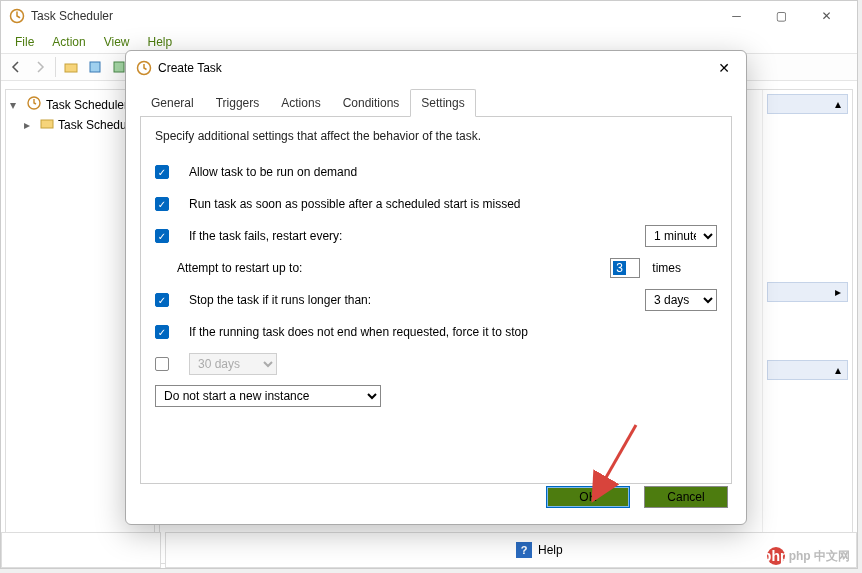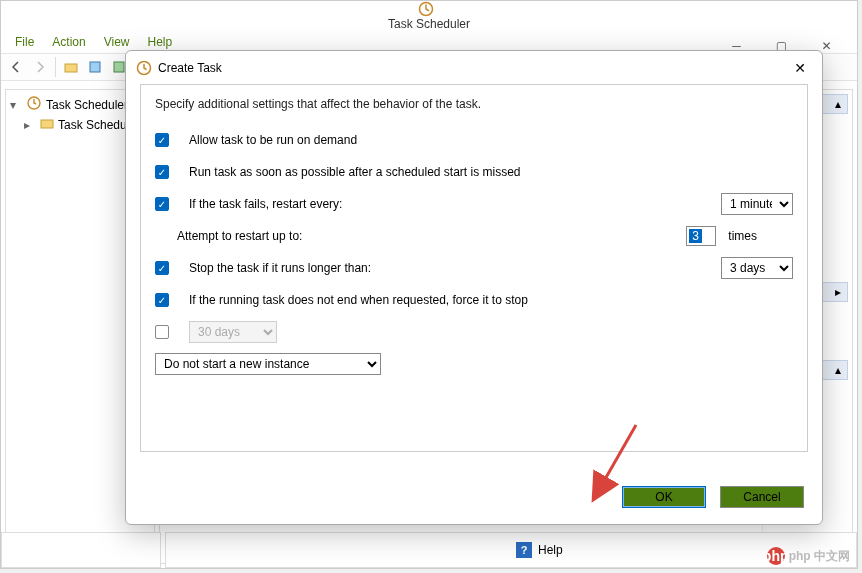--- a/index.html
+++ b/index.html
@@ -1,20 +1,20 @@
 <!DOCTYPE html>
 <html><head>
 <meta charset="utf-8">
 <style>
 * { box-sizing: border-box; font-family: "Segoe UI", Tahoma, sans-serif; font-size: 12px; }
 body { margin: 0; background: #f0f0f0; width: 862px; height: 573px; overflow: hidden; position: relative; }
 
 
 .main-window { position: absolute; top: 0; left: 0; right: 4px; bottom: 4px; background: #fff; border: 1px solid #ccc; }
-.titlebar { height: 30px; display: flex; align-items: center; padding: 0 8px; flex-direction: column; }
+.titlebar { height: 30px; display: flex; align-items: center; padding: 0 8px; }
 .titlebar .icon { width: 16px; height: 16px; margin-right: 6px; display:inline-flex; align-items:center; justify-content:center;}
 .titlebar .title { color: #333; }
 .win-controls { margin-left: auto; display: flex; }
 .win-controls div { width: 45px; height: 30px; display: flex; align-items: center; justify-content: center; color: #555; }
 .menubar { padding: 2px 6px; display: flex; gap: 2px; }
 .menubar span { padding: 2px 8px; color: #4d7c0f; }
 .toolbar { height: 28px; border-top: 1px solid #e5e5e5; border-bottom: 1px solid #e5e5e5; display: flex; align-items: center; padding: 0 4px; gap: 2px; background:#fdfdfd; }
 .tb-btn { width: 22px; height: 22px; display: flex; align-items: center; justify-content: center; border:1px solid transparent; }
 .tb-sep { width:1px; height:20px; background:#ddd; margin:0 2px;}
 .body-area { display: flex; position: absolute; top: 88px; bottom: 4px; left: 4px; right: 4px; }
@@ -23,21 +23,21 @@
 .tree-item .exp { width:12px; color:#666; }
 .content { flex:1; border:1px solid #ddd; margin-left:4px; background:#fff; position:relative; }
 .actions-strip { position:absolute; right:0; top:0; bottom:0; width:90px; background:#fff; border-left:1px solid #eee;}
 .actions-head { background:#e8eef8; border:1px solid #c5d3e8; margin:4px; padding:2px 6px; display:flex; justify-content:space-between; align-items:center;}
 .bottom-pane { position:absolute; bottom:0; left:0; right:0; height:36px; display:flex; }
 .bottom-left { width:160px; border:1px solid #ddd; background:#fff;}
 .bottom-mid { flex:1; border:1px solid #ddd; background:#fff; margin-left:4px; padding:2px; display:flex; align-items:center;}
 .help-icon { width:16px; height:16px; background:#2a6bbf; color:#fff; display:inline-flex; align-items:center; justify-content:center; font-weight:bold; margin-right:6px; font-size:11px;}
 
 
-.dialog { position: absolute; left: 125px; top: 50px; width: 698px; height: 475px; background: #fff; border: 1px solid #aaa; border-radius: 6px; box-shadow: 0 8px 30px rgba(0,0,0,0.25); }
+.dialog { position: absolute; left: 125px; top: 50px; width: 622px; height: 475px; background: #fff; border: 1px solid #aaa; border-radius: 6px; box-shadow: 0 8px 30px rgba(0,0,0,0.25); }
 .dlg-titlebar { height: 34px; display: flex; align-items: center; padding: 0 10px; }
 .dlg-titlebar .icon { width:16px; height:16px; margin-right:6px; display:inline-flex; align-items:center; justify-content:center;}
 .dlg-close { margin-left: auto; width: 24px; height: 24px; display: flex; align-items: center; justify-content: center; font-size:14px; }
 .tabs { display: flex; padding: 0 14px; border-bottom: 0; margin-top: 4px; }
 .tab { padding: 6px 10px; color: #333; border:1px solid transparent; border-bottom:none; }
 .tab.active { border: 1px solid #ccc; border-bottom: 1px solid #fff; background: #fff; position: relative; z-index: 2; border-radius:2px 2px 0 0;}
 .tab-panel { border: 1px solid #ccc; margin: -1px 14px 10px 14px; padding: 10px 14px 14px 14px; height: 368px; position: relative; }
 .desc { margin: 2px 0 18px 0; color: #222; }
 .row { display: flex; align-items: center; margin: 10px 0; gap: 12px; min-height:22px; }
 .row .lbl { flex:1; }
@@ -166,20 +166,27 @@
     <span class="icon">
         <svg class="clock" viewBox="0 0 16 16">
           <circle cx="8" cy="8" r="6.5" fill="none" stroke="#c98a2b" stroke-width="1.5"></circle>
           <path d="M8 4v4l2.5 1.5" stroke="#c98a2b" stroke-width="1.5" fill="none"></path>
         </svg>
       </span>
     <span>Create Task</span>
     <div class="dlg-close">✕</div>
   </div>
 
+  <div class="tabs">
+    <div class="tab">General</div>
+    <div class="tab">Triggers</div>
+    <div class="tab">Actions</div>
+    <div class="tab">Conditions</div>
+    <div class="tab active">Settings</div>
+  </div>
 
   <div class="tab-panel">
     <div class="desc">Specify additional settings that affect the behavior of the task.</div>
 
     <div class="row chk-row">
       <span class="chk checked">✓</span>
       <span class="lbl">Allow task to be run on demand</span>
     </div>
 
     <div class="row chk-row">

